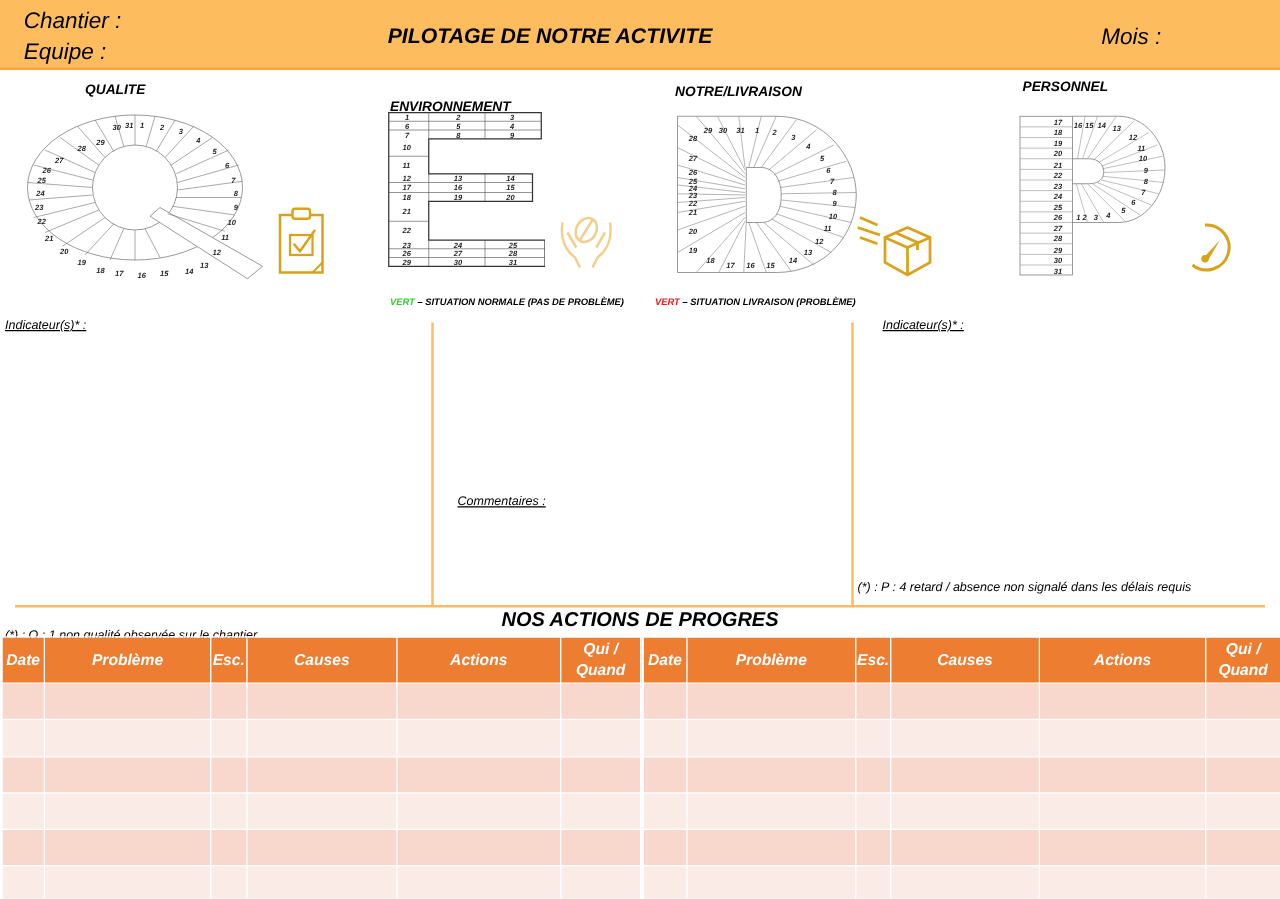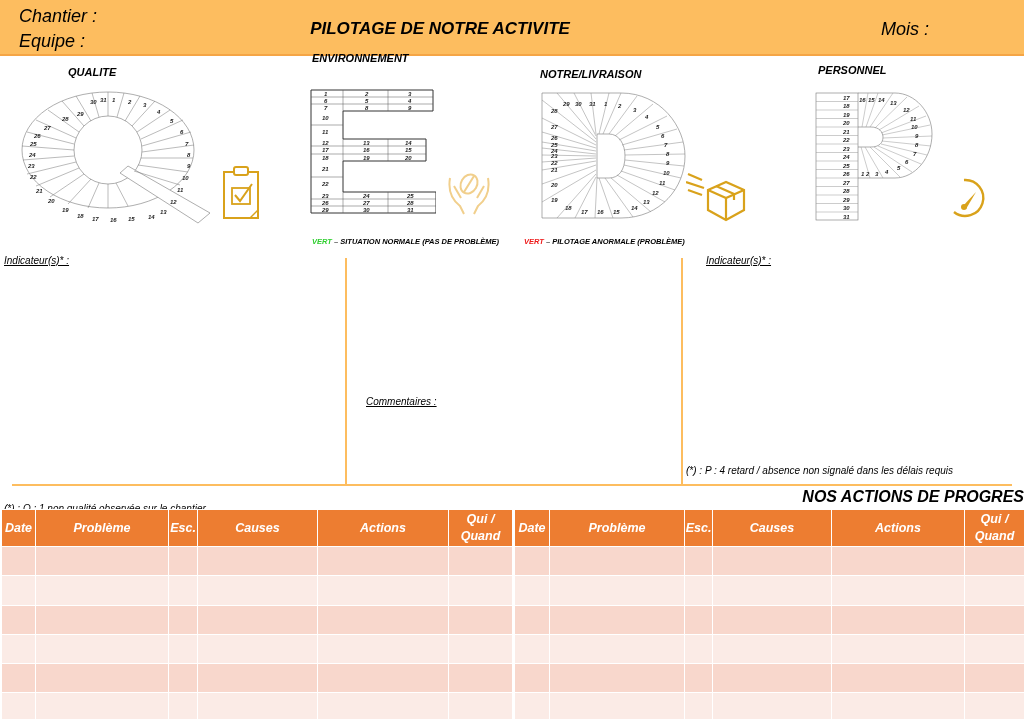--- a/index.html
+++ b/index.html
@@ -27,42 +27,42 @@
 
   .vline { position: absolute; width: 2px; background: #fdbd5f; }
   .hline { position: absolute; height: 2px; background: #fdbd5f; }
 
   table.obj { position: absolute; left: 364px; top: 259px; width: 302px; border-collapse: collapse; }
   table.obj th { background: #ed7d31; color: #fff; font-size: 12.5px; font-weight: bold; border: 1px solid #fff; line-height: 16px; }
   table.obj td { border: 1px solid #fff; height: 31px; }
   .row-a td { background: #f8d7cc; }
   .row-b td { background: #fbebe6; }
 
-  .section-title { position: absolute; left: 0; width: 1024px; top: 488px; text-align: right; font-weight: bold; font-size: 16px; }
+  .section-title { position: absolute; left: 0; width: 1024px; top: 488px; text-align: center; font-weight: bold; font-size: 16px; }
 
   table.actions { position: absolute; top: 509px; border-collapse: collapse; table-layout: fixed; }
   table.actions th { background: #ed7d31; color: #fff; font-size: 12.5px; font-weight: bold; border: 1px solid #fff; height: 37px; line-height: 17px; }
   table.actions td { border: 1px solid #fff; height: 29.3px; }
 </style>
 </head>
 <body>
 
 <div id="page">
 
   <div class="header">
     <div class="left">
       <div>Chantier :</div>
       <div>Equipe :</div>
     </div>
     <div class="title">PILOTAGE DE NOTRE ACTIVITE</div>
     <div class="mois">Mois :</div>
   </div>
 
   <div class="panel-title" style="left:68px;top:66px;width:100px;">QUALITE</div>
-  <div class="panel-title" style="left:312px;top:52px;width:120px;">ENVIRONNEMENT</div>
+  <div class="panel-title" style="left:312px;top:80px;width:120px;">ENVIRONNEMENT</div>
   <div class="panel-title" style="left:540px;top:68px;width:120px;">NOTRE/LIVRAISON</div>
   <div class="panel-title" style="left:818px;top:64px;width:80px;">PERSONNEL</div>
 
   <div class="diagram" style="left:20px;top:88px;width:195px;height:140px;">
     <svg width="195" height="140" viewBox="0 0 195 140">
       <g fill="none" stroke="#777" stroke-width="0.6">
         <ellipse cx="88" cy="62" rx="86" ry="58"></ellipse>
         <ellipse cx="88" cy="62" rx="34" ry="34"></ellipse>
         <path d="M100 85 L108 78 L190 125 L178 135 Z" fill="#fff"></path>
       </g>
@@ -380,21 +380,21 @@
       </g>
       <path d="M13 30 L26 16 L16 33 Z" fill="#d9a21b"></path>
       <circle cx="14" cy="31" r="3" fill="#d9a21b"></circle>
     </svg>
   </div>
 
   <div class="legend" style="left:312px;text-align:right;">
     <span class="green">VERT</span><span> – SITUATION NORMALE (PAS DE PROBLÈME)</span>
   </div>
   <div class="legend" style="left:524px;">
-    <span class="red">VERT</span><span> – PILOTAGE ANORMALE (PROBLÈME)</span>
+    <span class="red">VERT</span><span> – SITUATION LIVRAISON (PROBLÈME)</span>
   </div>
 
   <div class="vline" style="left:345px;top:258px;height:227px;"></div>
   <div class="vline" style="left:681px;top:258px;height:227px;"></div>
   <div class="hline" style="left:12px;top:484px;width:1000px;"></div>
 
   <div class="ind-label" style="left:4px;top:255px;">Indicateur(s)* :</div>
   <div class="footnote" style="left:4px;top:467px;margin-top:36px;">(*) : Q : 1 non qualité observée sur le chantier</div>
 
   <div class="ind-label" style="left:706px;top:255px;">Indicateur(s)* :</div>

